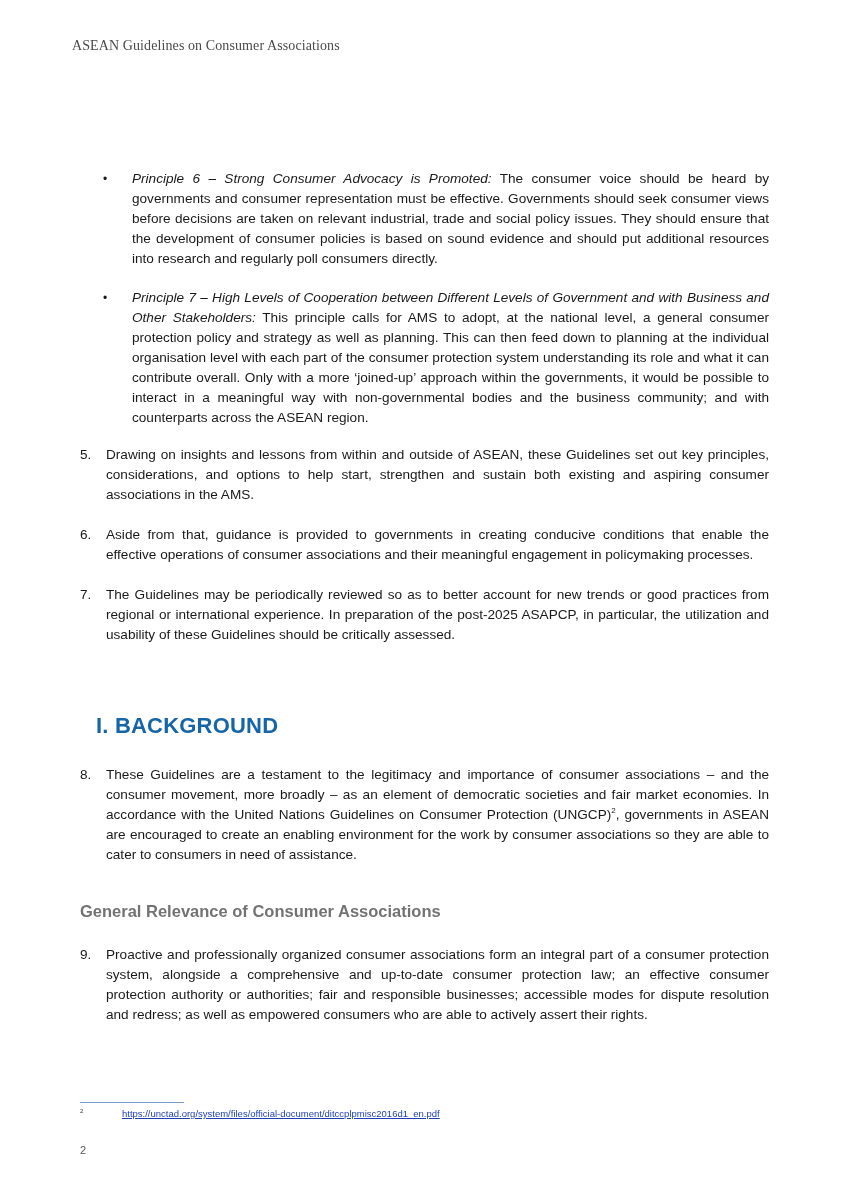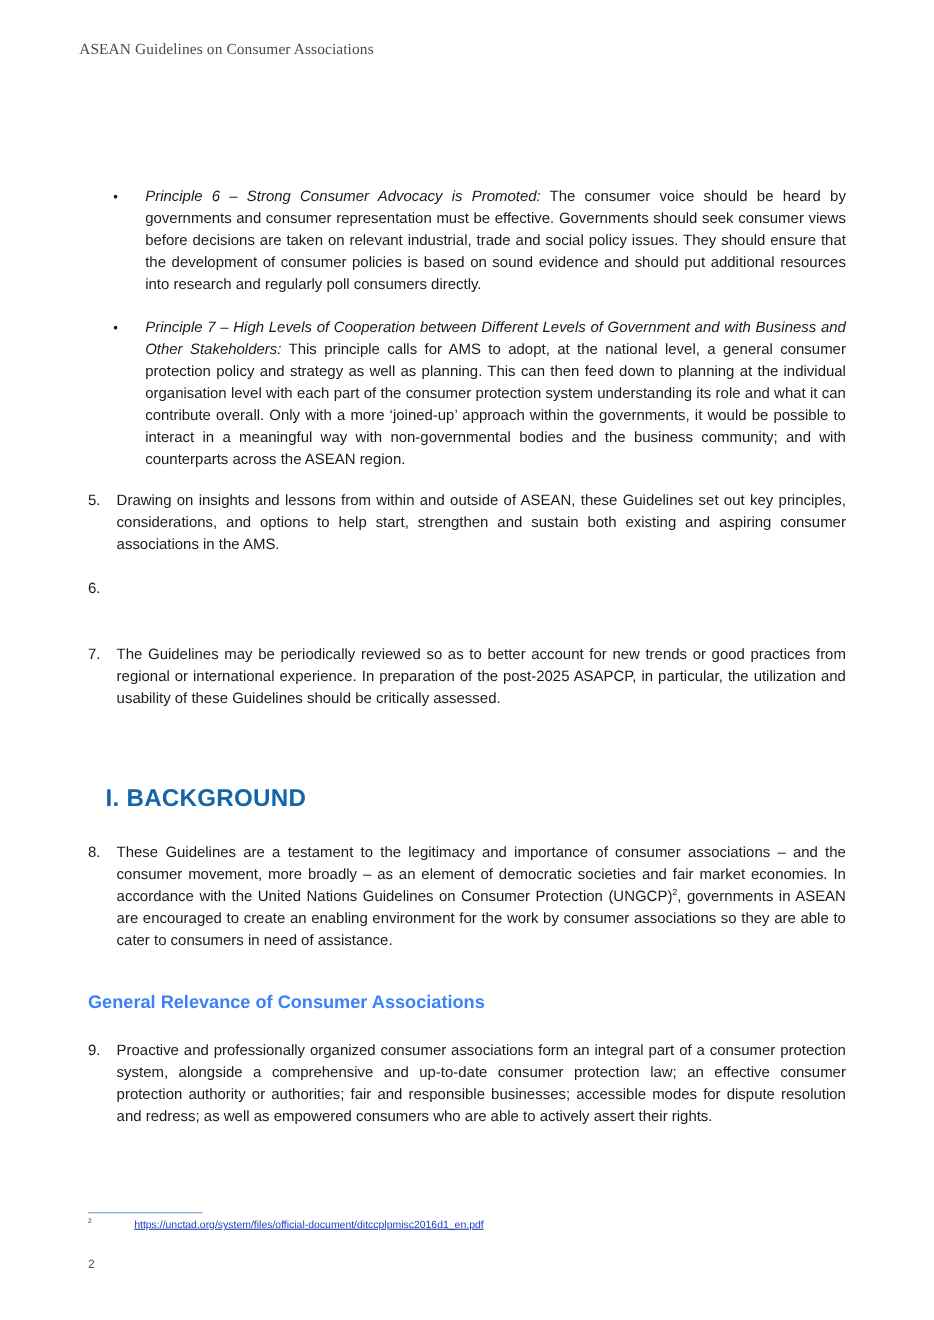--- a/index.html
+++ b/index.html
@@ -18,21 +18,21 @@
     .bullet-item em { font-style: italic; }
     .numbered { position: absolute; left: 80px; width: 689px; }
     .num-item { position: relative; padding-left: 26px; }
     .num-label { position: absolute; left: 0; top: 0; }
     .section-heading {
       position: absolute; left: 80px; top: 697px; margin: 16px;
       font-size: 22px; font-weight: bold; color: #1565a8; letter-spacing: 0.2px;
     }
     .sub-heading {
       position: absolute; left: 80px; top: 902px; margin: 0;
-      font-size: 16.5px; font-weight: bold; color: #3b82f6;
+      font-size: 16.5px; font-weight: bold; color: #737373;
     }
     .footnote-rule { position: absolute; left: 80px; top: 1102px; width: 104px; height: 0; border-top: 1px solid #7a9cc6; }
     .footnote { position: absolute; left: 80px; top: 1108px; font-size: 9.5px; color: #333; }
     .footnote sup { font-size: 6px; vertical-align: top; }
     .footnote a { color: #1f3fb8; text-decoration: underline; margin-left: 36px; }
     .page-number { position: absolute; left: 80px; top: 1144px; font-size: 11px; color: #555; }
     sup.ref { font-size: 8px; vertical-align: super; line-height: 0; }
   </style>
 </head>
 <body>
@@ -53,20 +53,21 @@
 <div class="numbered body-text" style="top:445px;">
   <div class="num-item">
     <span class="num-label">5.</span>
     <span>Drawing on insights and lessons from within and outside of ASEAN, these Guidelines set out key principles, considerations, and options to help start, strengthen and sustain both existing and aspiring consumer associations in the AMS.</span>
   </div>
 </div>
 
 <div class="numbered body-text" style="top:525px;">
   <div class="num-item">
     <span class="num-label">6.</span>
+    <span>Aside from that, guidance is provided to governments in creating conducive conditions that enable the effective operations of consumer associations and their meaningful engagement in policymaking processes.</span>
   </div>
 </div>
 
 <div class="numbered body-text" style="top:585px;">
   <div class="num-item">
     <span class="num-label">7.</span>
     <span>The Guidelines may be periodically reviewed so as to better account for new trends or good practices from regional or international experience. In preparation of the post-2025 ASAPCP, in particular, the utilization and usability of these Guidelines should be critically assessed.</span>
   </div>
 </div>
 

